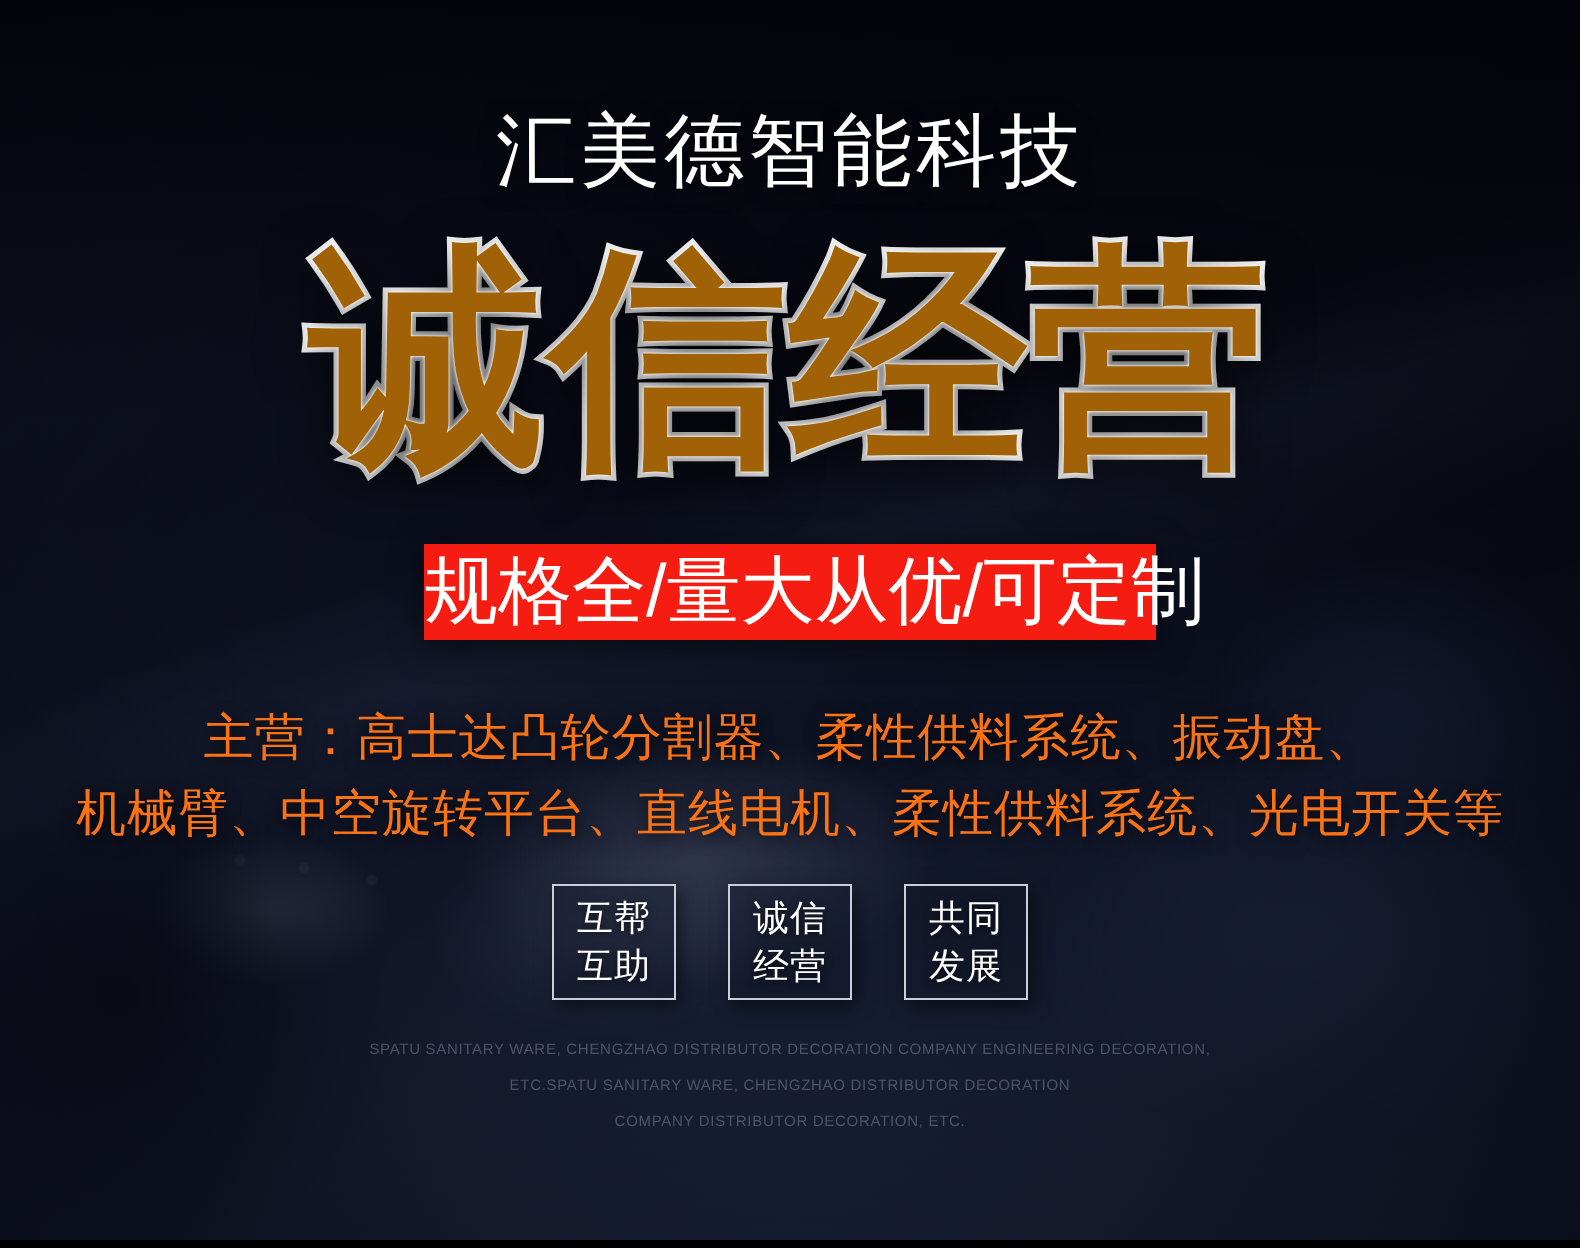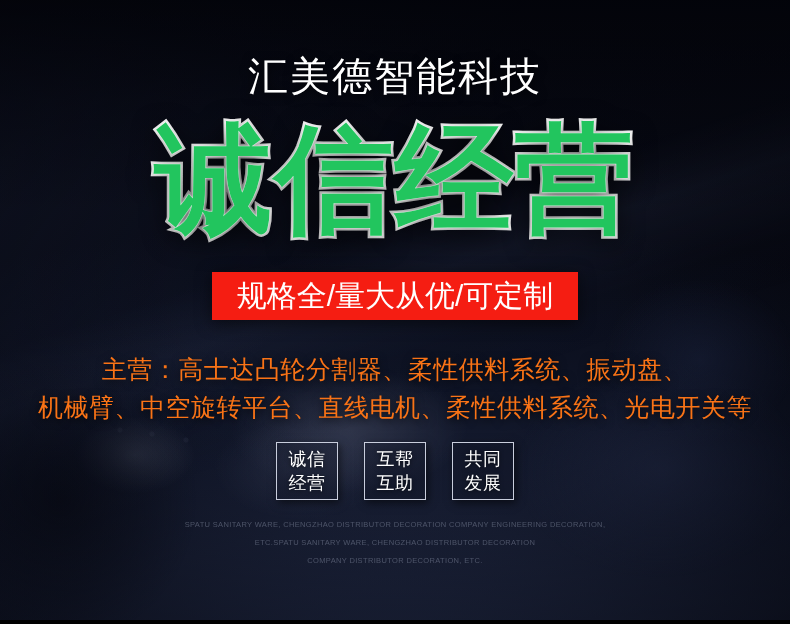--- a/index.html
+++ b/index.html
@@ -84,42 +84,42 @@
 
   .headline {
     position: absolute;
     top: 120px;
     left: 0;
     right: 0;
     font-size: 118px;
     line-height: 118px;
     letter-spacing: 2px;
     font-weight: 900;
-    color: #22c55e;
+    color: #a16207;
     font-family: "DejaVu Sans", "Liberation Sans", sans-serif;
     -webkit-text-stroke: 5px #ffffff;
     paint-order: stroke fill;
     text-shadow:
       0 0 2px #ffffff,
       0 0 1px #ffffff,
       0 6px 26px rgba(0,0,0,.8);
   }
 
   .redbar {
     position: absolute;
     top: 272px;
     left: 212px;
     width: 366px;
     height: 48px;
     background: #f51d12;
     box-shadow: 0 3px 16px rgba(0,0,0,.55);
   }
   .redbar-text {
     display: block;
-    font-size: 30px;
+    font-size: 37px;
     line-height: 48px;
     color: #ffffff;
     font-weight: 500;
     letter-spacing: 0px;
     white-space: nowrap;
   }
 
   .scope {
     position: absolute;
     top: 350px;
@@ -202,27 +202,27 @@
     </div>
 
     <div class="scope">
       <span class="scope-line">主营：高士达凸轮分割器、柔性供料系统、振动盘、</span>
       <span class="scope-line">机械臂、中空旋转平台、直线电机、柔性供料系统、光电开关等</span>
     </div>
 
     <div class="pills">
 
       <div class="pill">
+        <span>互帮</span>
+        <span>互助</span>
+      </div>
+
+      <div class="pill">
         <span>诚信</span>
         <span>经营</span>
-      </div>
-
-      <div class="pill">
-        <span>互帮</span>
-        <span>互助</span>
       </div>
 
       <div class="pill">
         <span>共同</span>
         <span>发展</span>
       </div>
 
     </div>
 
     <div class="fineprint">

